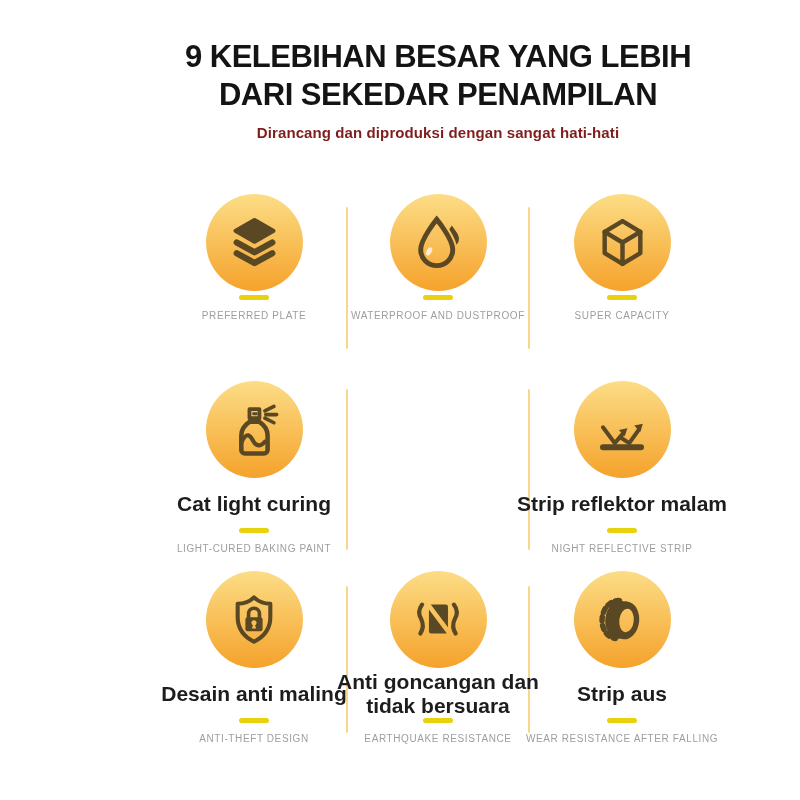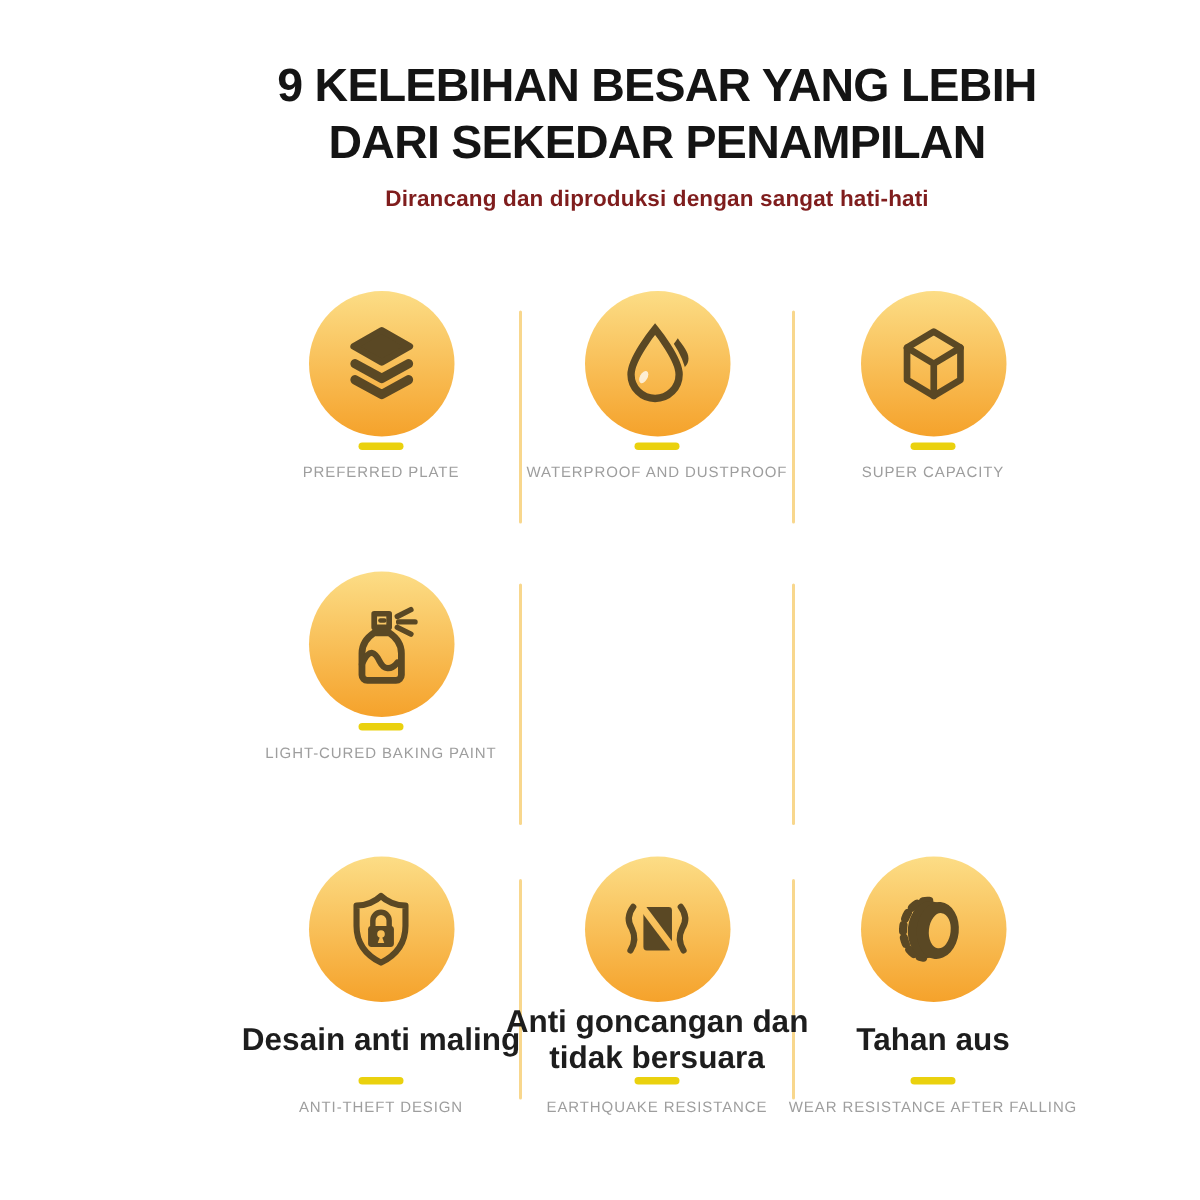--- a/index.html
+++ b/index.html
@@ -121,25 +121,44 @@
   <div class="cell" style="left:124px;top:381px">
     <div class="circle">
       <svg viewBox="0 0 64 64" width="58" height="58">
         <path d="M27 9 h11 v10 h-11 z" fill="none" stroke="currentColor" stroke-width="4.2" stroke-linejoin="round"></path>
         <path d="M31.5 14 h3" stroke="currentColor" stroke-width="3.2" stroke-linecap="round"></path>
         <path d="M44 11 L54 6 M45 15 L57 15 M44 19 L54 24" fill="none" stroke="currentColor" stroke-width="4" stroke-linecap="round"></path>
         <path d="M27 23 h11 c6 4 9 9 9 15 v16 a4 4 0 0 1 -4 4 H22 a4 4 0 0 1 -4 -4 V38 c0 -6 3 -11 9 -15 z" fill="none" stroke="currentColor" stroke-width="5" stroke-linejoin="round"></path>
         <path d="M18 46 c6 -13 10 -8 13 -2 s8 7 13 1" fill="none" stroke="currentColor" stroke-width="4.6" stroke-linecap="round"></path>
       </svg>
     </div>
+    <div class="title-box">
+        <div class="item-title">Cat light curing</div>
+      </div>
     <div class="bar"></div>
     <div class="caption">LIGHT-CURED BAKING PAINT</div>
   </div>
 
 
+  <div class="cell" style="left:492px;top:381px">
+    <div class="circle">
+      <svg viewBox="0 0 64 64" width="58" height="58">
+        <path d="M11 51 H53" stroke="currentColor" stroke-width="6.5" stroke-linecap="round"></path>
+        <path d="M11 29 L24 46.5 L33 36" fill="none" stroke="currentColor" stroke-width="4.5" stroke-linecap="round" stroke-linejoin="round"></path>
+        <polygon points="38,30 28.5,32 35,39" fill="currentColor"></polygon>
+        <path d="M30 40 L40 46.5 L51 31" fill="none" stroke="currentColor" stroke-width="4.5" stroke-linecap="round" stroke-linejoin="round"></path>
+        <polygon points="55,25 45.5,27 52,34.5" fill="currentColor"></polygon>
+      </svg>
+    </div>
+    <div class="title-box">
+        <div class="item-title">Strip reflektor malam</div>
+      </div>
+    <div class="bar"></div>
+    <div class="caption">NIGHT REFLECTIVE STRIP</div>
+  </div>
 
   <div class="cell" style="left:308px;top:571px">
     <div class="circle">
       <svg viewBox="0 0 64 64" width="58" height="58">
         <defs>
           <mask id="m-shock">
             <rect width="64" height="64" fill="#fff"></rect>
             <path d="M18 11 L48 51" stroke="#000" stroke-width="5"></path>
           </mask>
         </defs>
@@ -181,19 +200,19 @@
           </defs>
           <g mask="url(#m-tire)">
             <path d="M27 11 A 17 21 0 0 0 27 53" fill="none" stroke="currentColor" stroke-width="6" stroke-dasharray="4.5 5" stroke-linecap="round"></path>
             <ellipse cx="29" cy="32" rx="15.5" ry="21" fill="currentColor"></ellipse>
             <ellipse cx="35.5" cy="32" rx="15.5" ry="21" fill="currentColor"></ellipse>
           </g>
         </g>
       </svg>
     </div>
     <div class="title-box">
-        <div class="item-title">Tahan aus</div>
+        <div class="item-title">Strip aus</div>
       </div>
     <div class="bar"></div>
     <div class="caption">WEAR RESISTANCE AFTER FALLING</div>
   </div>
 
 </div>
 
 </body></html>

